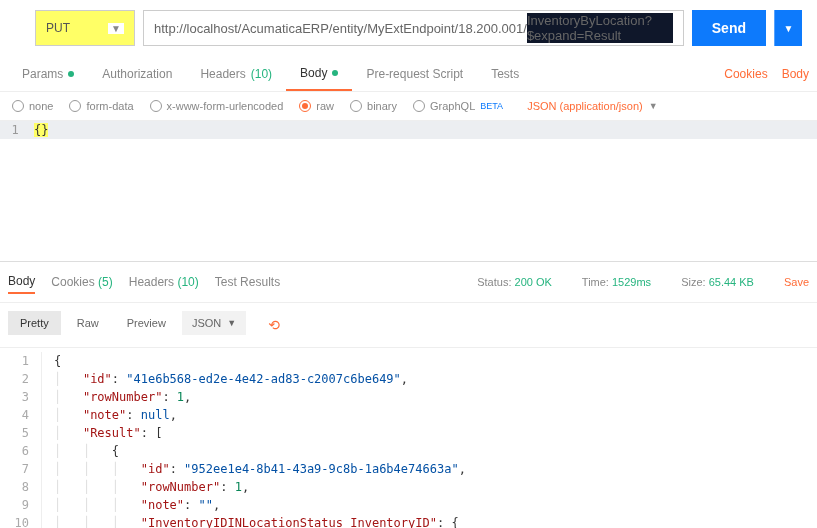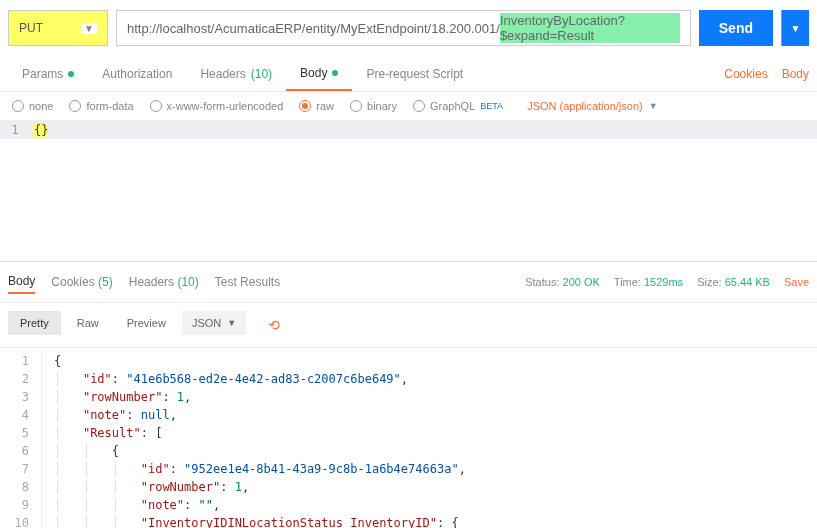--- a/index.html
+++ b/index.html
@@ -1,22 +1,22 @@
 <!DOCTYPE html>
 <html><head>
 <meta charset="utf-8">
 <style>
 * { margin: 0; padding: 0; box-sizing: border-box; }
 body { font-family: -apple-system, BlinkMacSystemFont, "Segoe UI", Arial, sans-serif; font-size: 12px; color: #555; background: #fff; }
 
-.top-bar { display: flex; align-items: center; padding: 10px 8px; gap: 8px; }
+.top-bar { display: flex; align-items: center; padding: 10px 15px; gap: 8px; margin-left: 20px; }
 .method-dropdown { display: flex; align-items: center; background: #ffff66; border: 1px solid #ccc; height: 36px; padding: 0 10px; width: 100px; justify-content: space-between; cursor: pointer; }
 .method-dropdown .chev { color: #888; font-size: 10px; background: #fff; padding: 0 3px; }
 .url-input { flex: 1; height: 36px; border: 1px solid #ccc; padding: 0 10px; display: flex; align-items: center; font-size: 13px; color: #666; }
-.url-input .hl { background: #86efac; }
+.url-input .hl { background: #0f172a; }
 .send-btn { background: #0d7afc; color: #fff; height: 36px; padding: 0 20px; border: none; font-size: 14px; font-weight: 600; cursor: pointer; text-align: center; }
 .send-drop { background: #0d7afc; color: #fff; height: 36px; width: 28px; border: none; border-left: 1px solid rgba(255,255,255,0.3); cursor: pointer; font-size: 10px; }
 
 .tabs { display: flex; align-items: center; padding: 0 8px; border-bottom: 1px solid #eee; height: 36px; }
 .tab { padding: 0 14px; height: 100%; display: flex; align-items: center; gap: 5px; color: #888; cursor: pointer; font-size: 12px; }
 .tab.active { color: #333; border-bottom: 2px solid #ff6c37; }
 .dot { width: 6px; height: 6px; border-radius: 50%; background: #26b47f; }
 .tab-count { color: #26b47f; }
 .tabs-right { margin-left: auto; display: flex; gap: 14px; color: #ff6c37; font-size: 12px; }
 .tabs-right span { cursor: pointer; }
@@ -32,21 +32,21 @@
 .editor { background: #fff; min-height: 140px; font-family: Consolas, Monaco, monospace; font-size: 12px; }
 .editor-line { display: flex; background: #eceef1; }
 .line-num { width: 30px; text-align: center; color: #999; background: #eceef1; padding: 2px 0; user-select: none; }
 .line-content { flex: 1; padding: 2px 4px; color: #333; }
 .hl-body { background: #ffff66; }
 
 .response-bar { display: flex; align-items: center; padding: 8px; border-top: 1px solid #ddd; border-bottom: 1px solid #eee; gap: 16px; font-size: 12px; }
 .rtab { color: #888; cursor: pointer; padding: 4px 0; }
 .rtab.active { color: #333; border-bottom: 2px solid #ff6c37; }
 .rtab .count-g { color: #26b47f; }
-.response-meta { margin-left: auto; display: flex; gap: 14px; align-items: center; color: #888; font-size: 11px; }
+.response-meta { margin-left: auto; display: flex; gap: 30px; align-items: center; color: #888; font-size: 11px; }
 .green { color: #26b47f; }
 .orange { color: #ff6c37; cursor: pointer; }
 
 .view-bar { display: flex; align-items: flex-start; padding: 8px; gap: 4px; border-bottom: 1px solid #eee; }
 .view-btn { padding: 6px 12px; background: #f2f2f2; color: #666; cursor: pointer; font-size: 11px; border: none; }
 .view-btn.active { background: #e8e8e8; color: #333; }
 .view-btn.plain { background: transparent; }
 .json-drop { background: #f2f2f2; padding: 6px 10px; display: flex; align-items: center; gap: 6px; cursor: pointer; font-size: 11px; color: #666; }
 .wrap-icon { margin-left: 8px; color: #ff6c37; padding: 6px 10px; cursor: pointer; font-size: 14px; }
 
@@ -89,20 +89,23 @@
       <span>Headers</span>
       <span class="tab-count">(10)</span>
     </div>
   <div class="tab active">
       <span>Body</span>
       <span class="dot"></span>
     </div>
   <div class="tab">
       <span>Pre-request Script</span>
     </div>
+  <div class="tab">
+      <span>Tests</span>
+    </div>
   <div class="tabs-right">
     <span>Cookies</span>
     <span>Body</span>
   </div>
 </div>
 
 <div class="subtabs">
   <label class="radio">
       <span class="radio-circle"></span>
       <span>none</span>

